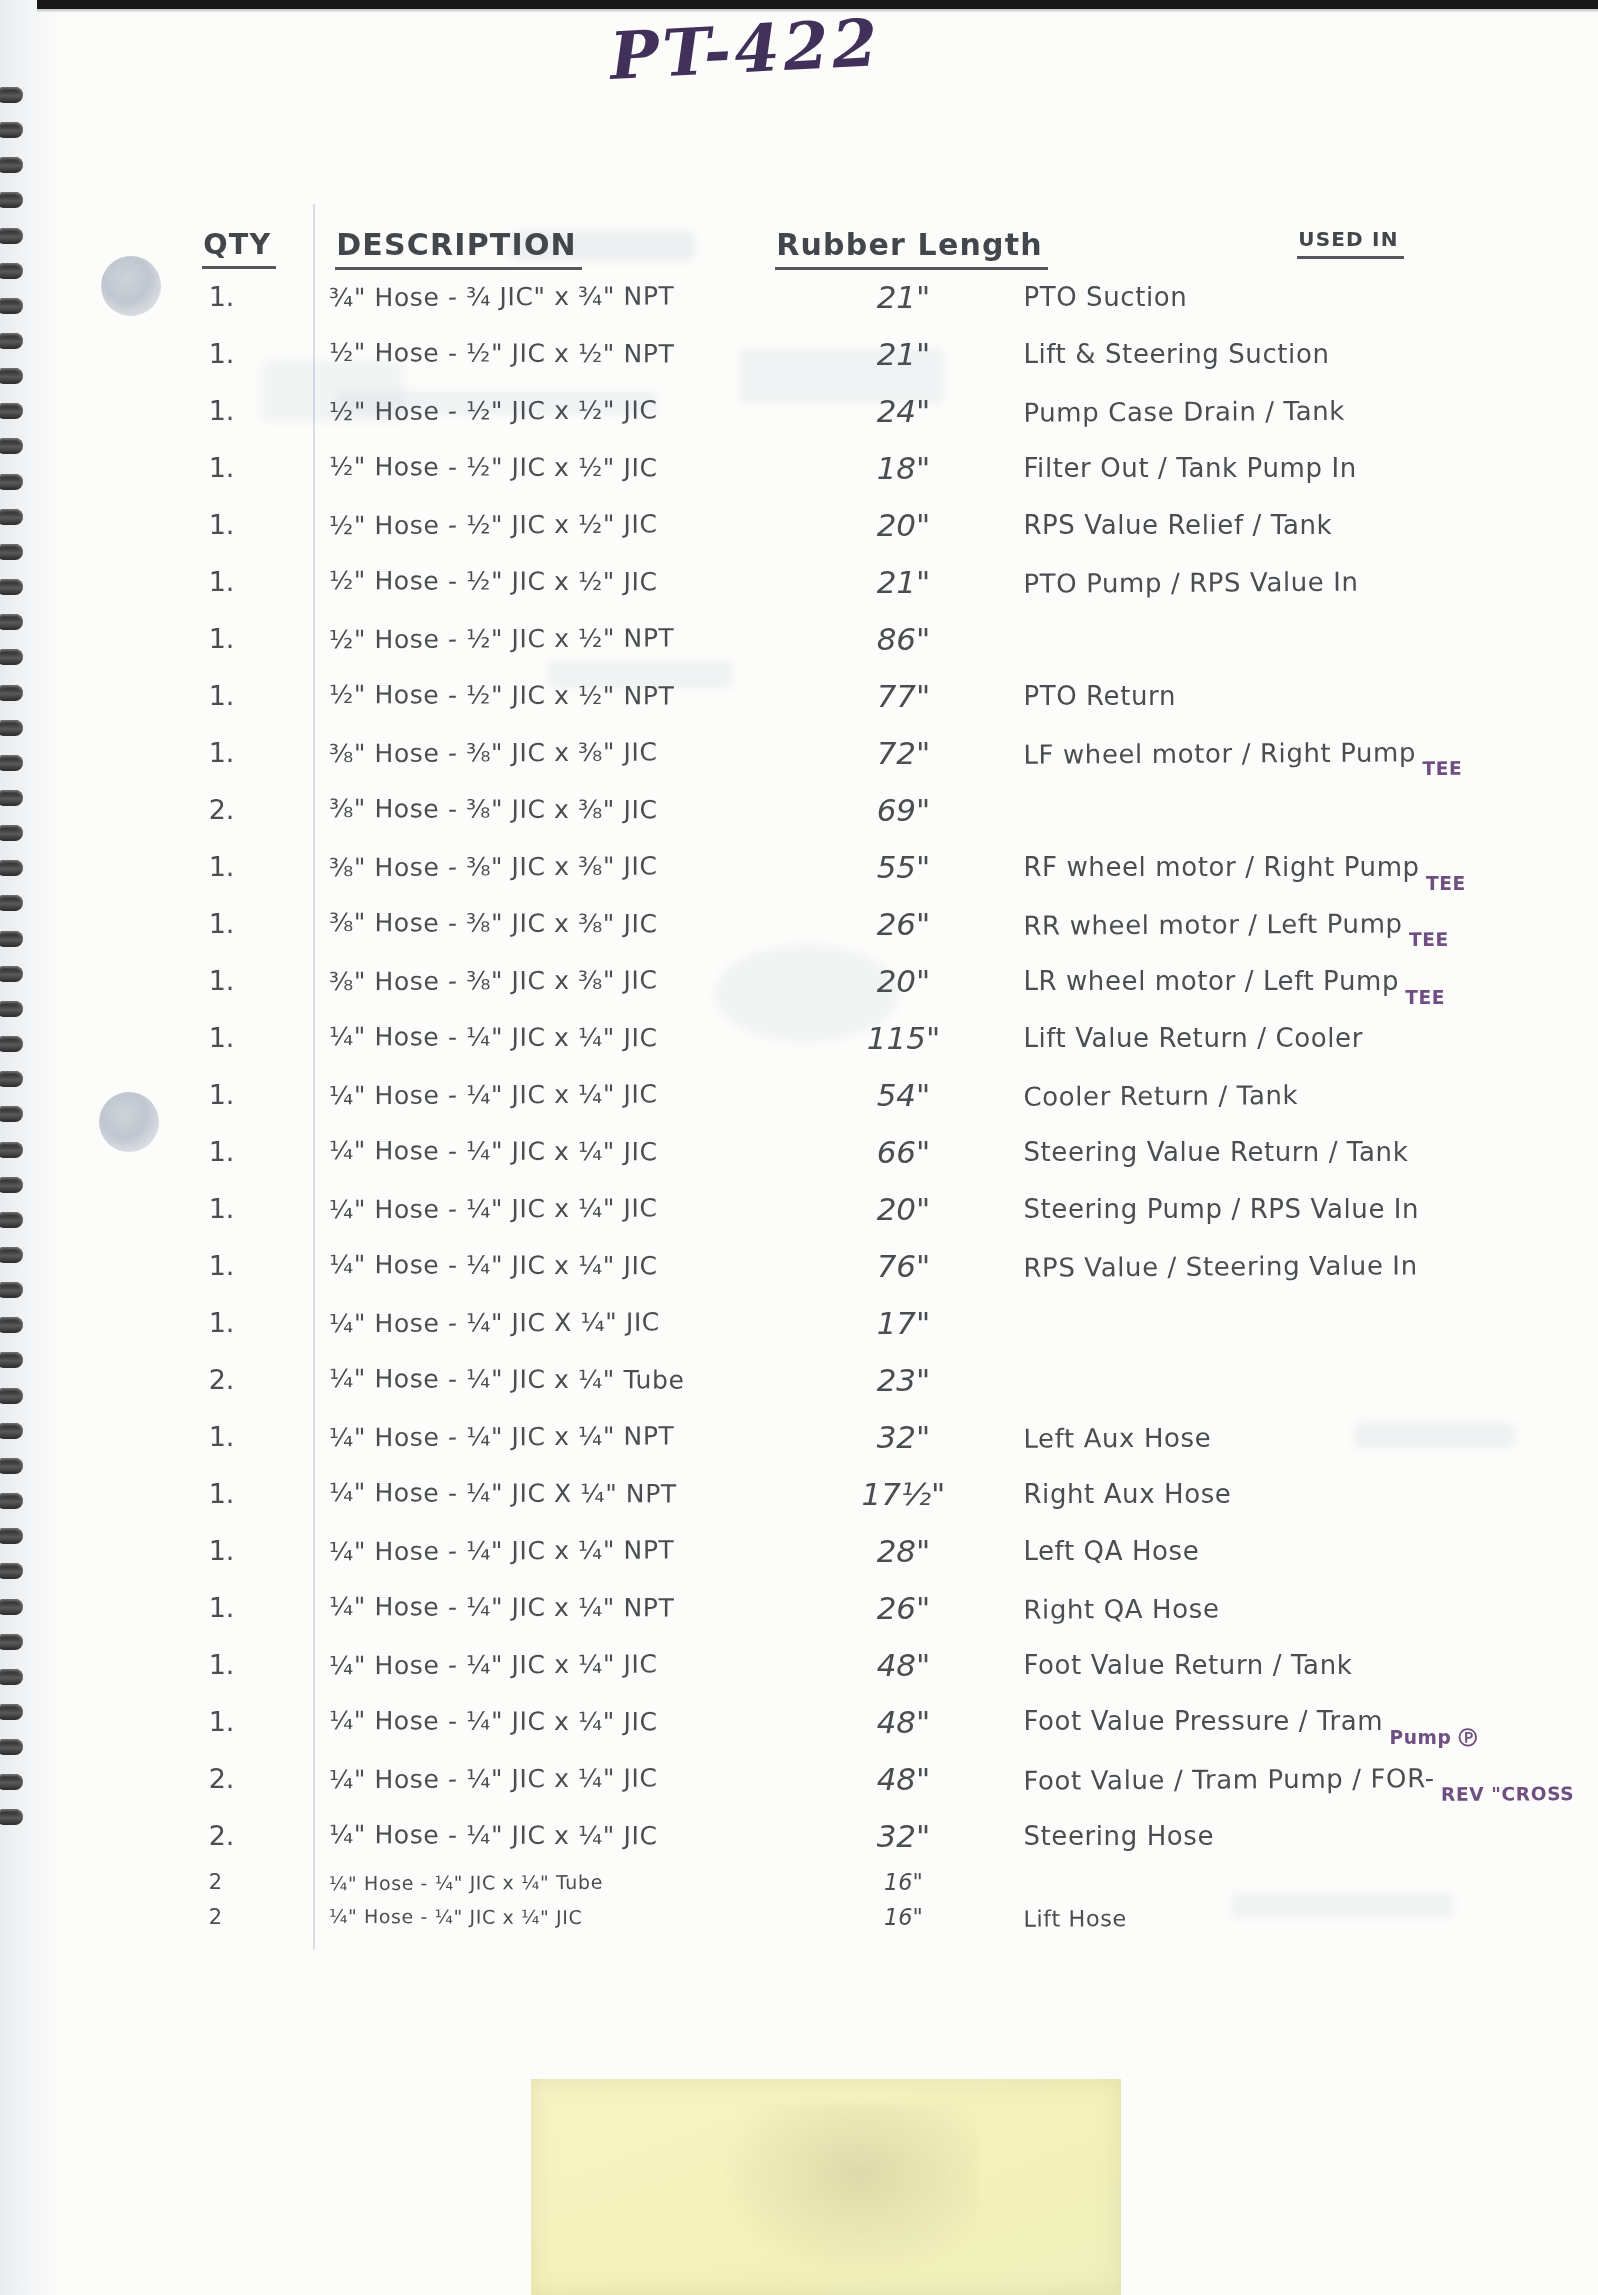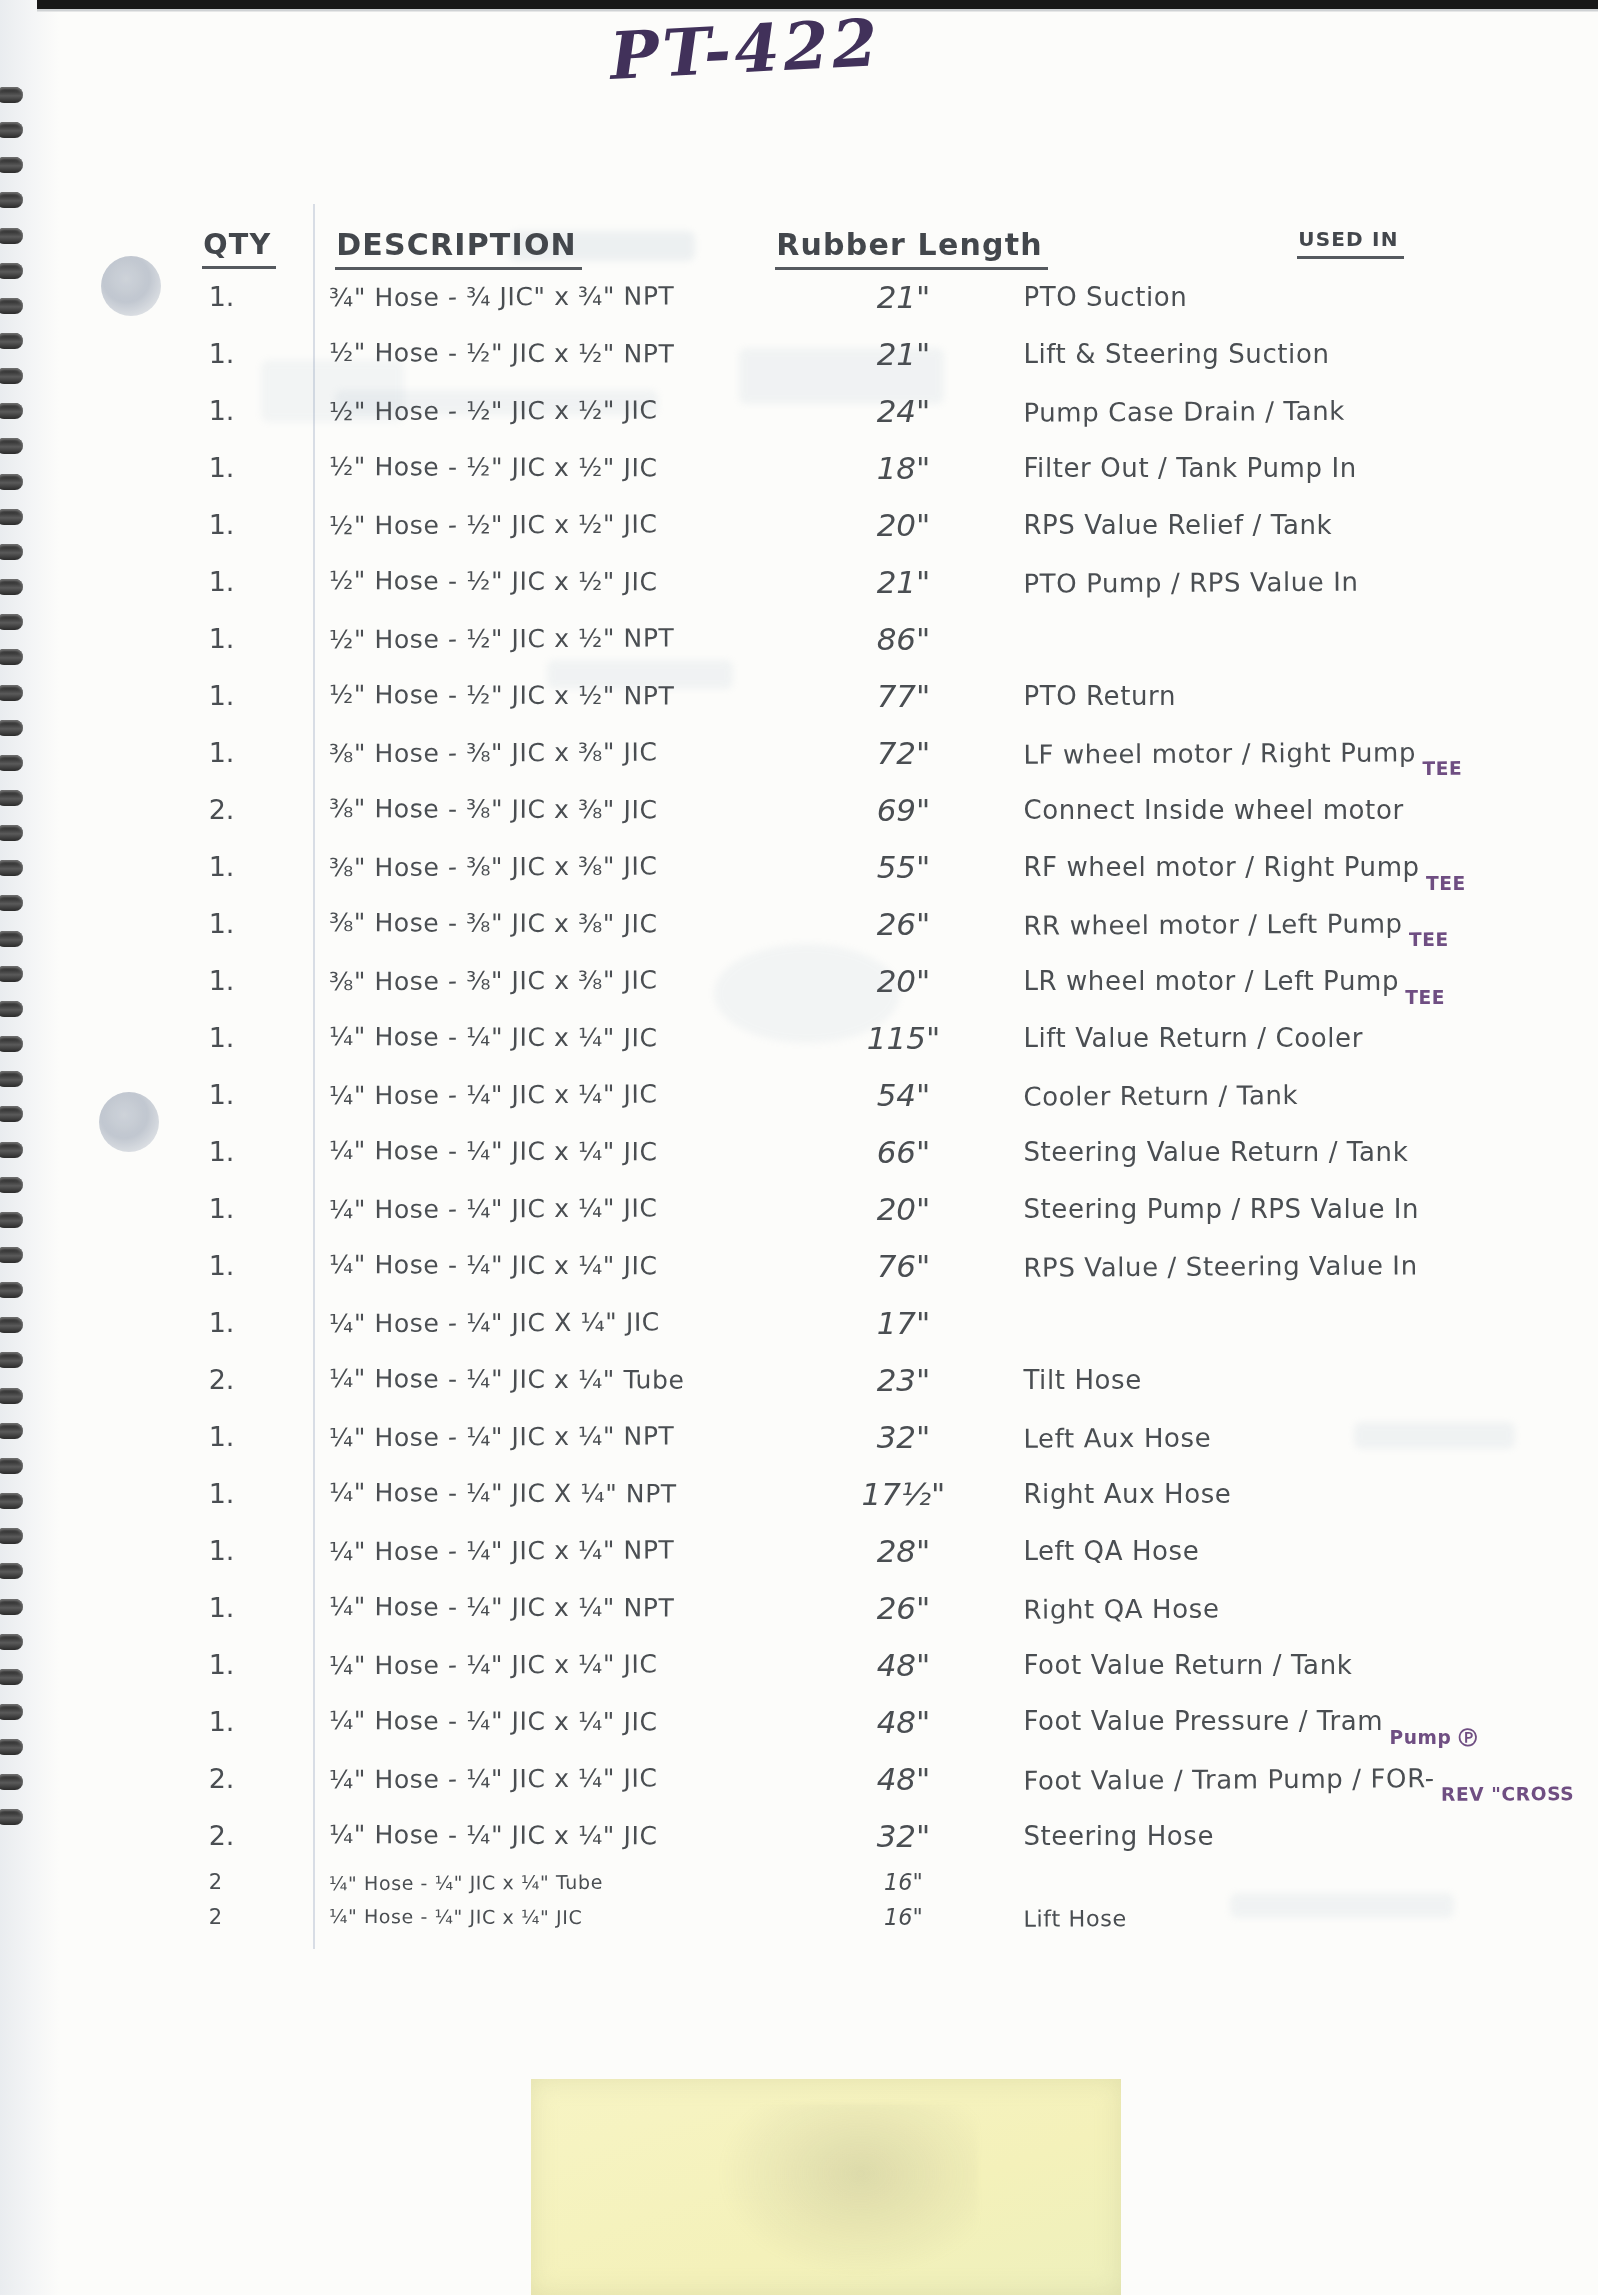--- a/index.html
+++ b/index.html
@@ -203,21 +203,20 @@
       <div class="row">
     <span class="qty">1.</span>
     <span class="desc">⅜" Hose - ⅜" JIC x ⅜" JIC</span>
     <span class="len">72"</span>
     <span class="used"><span>LF wheel motor / Right Pump</span><span class="note">TEE</span></span>
   </div>
       <div class="row">
     <span class="qty">2.</span>
     <span class="desc">⅜" Hose - ⅜" JIC x ⅜" JIC</span>
     <span class="len">69"</span>
-    <span class="used"><span>Connect Inside wheel motor</span></span>
   </div>
       <div class="row">
     <span class="qty">1.</span>
     <span class="desc">⅜" Hose - ⅜" JIC x ⅜" JIC</span>
     <span class="len">55"</span>
     <span class="used"><span>RF wheel motor / Right Pump</span><span class="note">TEE</span></span>
   </div>
       <div class="row">
     <span class="qty">1.</span>
     <span class="desc">⅜" Hose - ⅜" JIC x ⅜" JIC</span>
@@ -262,21 +261,20 @@
   </div>
       <div class="row">
     <span class="qty">1.</span>
     <span class="desc">¼" Hose - ¼" JIC X ¼" JIC</span>
     <span class="len">17"</span>
   </div>
       <div class="row">
     <span class="qty">2.</span>
     <span class="desc">¼" Hose - ¼" JIC x ¼" Tube</span>
     <span class="len">23"</span>
-    <span class="used"><span>Tilt Hose</span></span>
   </div>
       <div class="row">
     <span class="qty">1.</span>
     <span class="desc">¼" Hose - ¼" JIC x ¼" NPT</span>
     <span class="len">32"</span>
     <span class="used"><span>Left Aux Hose</span></span>
   </div>
       <div class="row">
     <span class="qty">1.</span>
     <span class="desc">¼" Hose - ¼" JIC X ¼" NPT</span>

